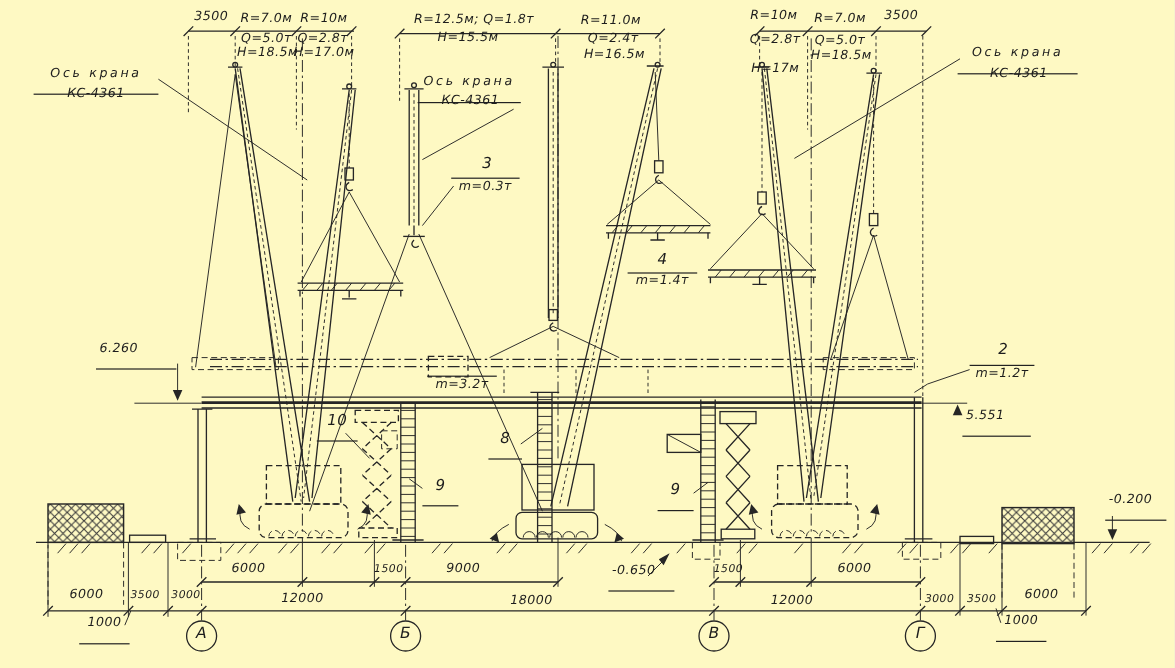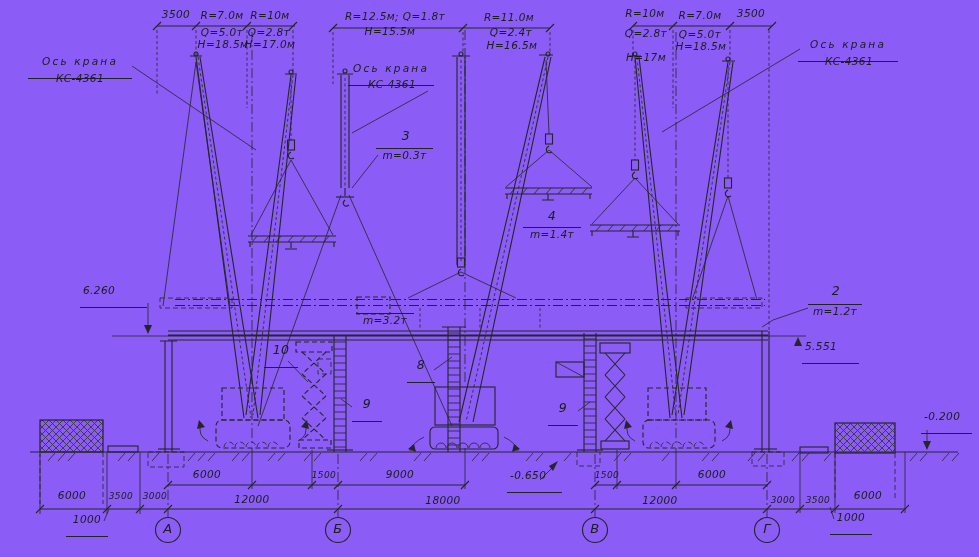--- a/index.html
+++ b/index.html
@@ -1,18 +1,18 @@
 <!DOCTYPE html>
 <html><head>
 <meta charset="utf-8">
 <style>
   html,body{margin:0;padding:0;background:#e8e6e0;}
   .sheet{
     position:relative;width:979px;height:557px;margin:0 auto;
-    background:#8b5cf6;overflow:hidden;
+    background:#fef9c3;overflow:hidden;
     font-family:"DejaVu Sans",sans-serif;color:#1d1d1d;
   }
   .sheet svg{position:absolute;left:0;top:0;}
   .lbl{
     position:absolute;font-style:italic;font-size:10.5px;line-height:1.05;
     white-space:nowrap;text-align:center;letter-spacing:.4px;color:#1d1d1d;
   }
   .sm{font-size:9px;text-align:center;}
   .num{font-size:12.5px;}
   .axl{font-size:13px;}
@@ -273,21 +273,21 @@
 <div class="lbl num ul" style="left:548px;top:401px;width:30px">9</div>
 <div class="lbl num ul" style="left:264px;top:343px;width:34px">10</div>
 
 <div class="lbl ul la" style="left:80px;top:285px;width:64px">6.260</div>
 <div class="lbl ul la" style="left:802px;top:341px;width:54px">5.551</div>
 <div class="lbl ul la" style="left:507px;top:470px;width:52px">-0.650</div>
 <div class="lbl ul la" style="left:921px;top:411px;width:48px">-0.200</div>
 
 <div class="lbl" style="left:180px;top:469px;width:54px">6000</div>
 <div class="lbl sm" style="left:305px;top:471px;width:38px">1500</div>
-<div class="lbl" style="left:376px;top:469px;width:48px">9000</div>
+<div class="lbl" style="left:362px;top:469px;width:48px">9000</div>
 <div class="lbl sm" style="left:588px;top:471px;width:38px">1500</div>
 <div class="lbl" style="left:688px;top:469px;width:48px">6000</div>
 <div class="lbl" style="left:225px;top:494px;width:54px">12000</div>
 <div class="lbl" style="left:415px;top:495px;width:56px">18000</div>
 <div class="lbl" style="left:632px;top:495px;width:56px">12000</div>
 <div class="lbl" style="left:48px;top:490px;width:48px">6000</div>
 <div class="lbl sm" style="left:103px;top:492px;width:36px">3500</div>
 <div class="lbl sm" style="left:137px;top:492px;width:36px">3000</div>
 <div class="lbl sm" style="left:764px;top:496px;width:38px">3000</div>
 <div class="lbl sm" style="left:799px;top:496px;width:38px">3500</div>

